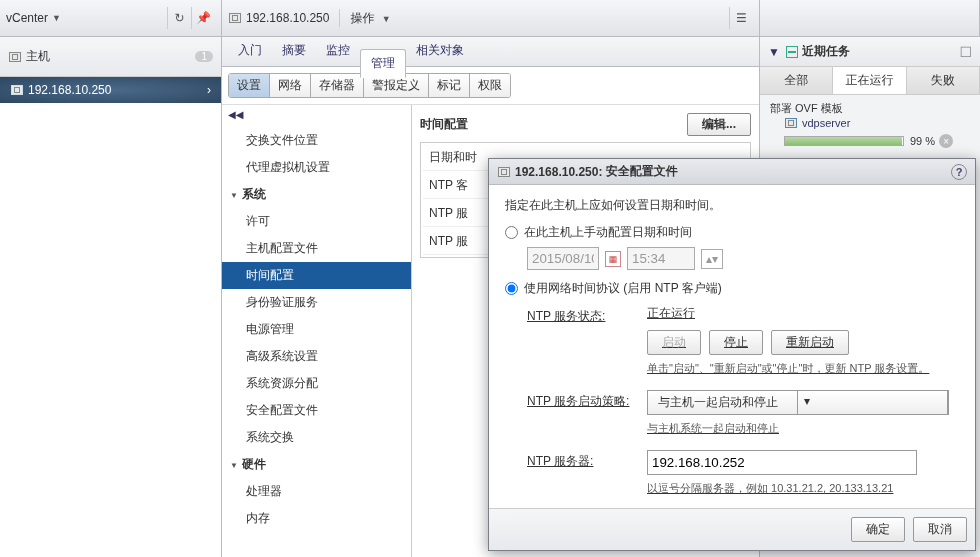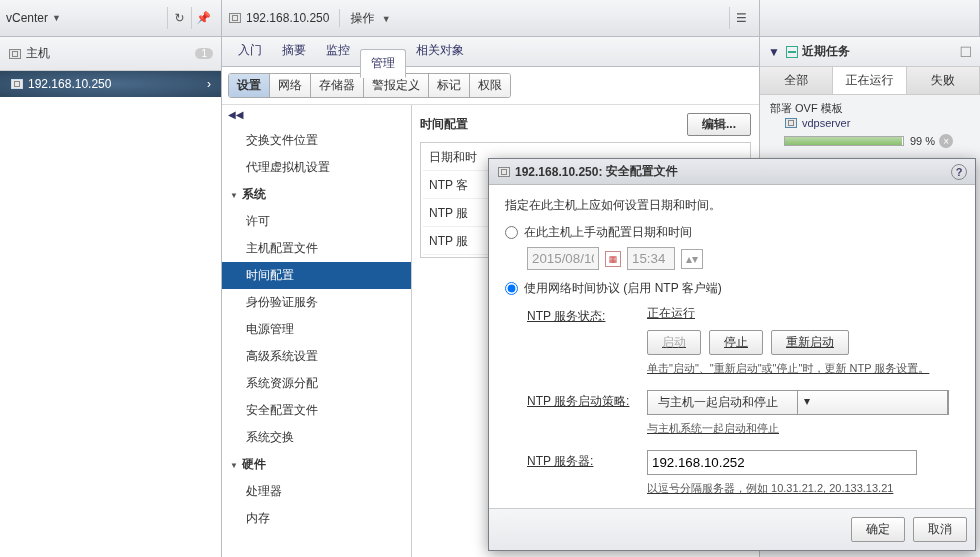--- a/index.html
+++ b/index.html
@@ -11,33 +11,33 @@
 .panel-head.center { flex: 0 0 538px; }
 .panel-head.right { flex: 1; }
 .dropdown-arrow { font-size: 9px; color: #555; margin-left: 4px; }
 .iconbox { width: 14px; height: 14px; display: inline-flex; align-items: center; justify-content: center; margin-right: 4px; }
 .host-icon { background: #e8e8e8; border: 1px solid #888; width: 12px; height: 10px; position: relative; }
 .host-icon::after { content:""; position:absolute; left:2px; top:1px; width:4px; height:4px; border:1px solid #888; }
 .toolbar-btn { width: 24px; height: 22px; border-left: 1px solid #ccc; display: flex; align-items: center; justify-content: center; color: #555; }
 
 .main { display: flex; height: 529px; }
 .left-col { width: 222px; background: #fff; border-right: 1px solid #b8bcc2; }
-.left-header { height: 34px; background: linear-gradient(#f5f6f8,#e7e9ec); border-bottom: 1px solid #ccc; display: flex; align-items: center; padding: 0 8px; justify-content: space-between; }
+.left-header { height: 40px; background: linear-gradient(#f5f6f8,#e7e9ec); border-bottom: 1px solid #ccc; display: flex; align-items: center; padding: 0 8px; justify-content: space-between; }
 .badge { background: #ccc; color: #fff; border-radius: 8px; padding: 0 6px; font-size: 10px; }
 .tree-row { height: 26px; display: flex; align-items: center; padding: 0 10px; color: #fff; background: radial-gradient(ellipse at center,#4a6a8a,#2d4760); justify-content: space-between;}
 .tree-row .chev { color: #fff; }
 .center-col { width: 538px; background: #fff; border-right: 1px solid #b8bcc2; display: flex; flex-direction: column; }
 .tabstrip { height: 30px; background: linear-gradient(#f5f6f8,#e7e9ec); border-bottom: 1px solid #b8bcc2; display: flex; align-items: flex-end; padding: 0 6px; }
 .tab { padding: 5px 10px; color: #336; cursor: pointer; border-bottom: 2px solid transparent; }
 .tab.active { background: #fff; border: 1px solid #b8bcc2; border-bottom: 1px solid #fff; border-radius: 3px 3px 0 0; font-weight: normal; position: relative; top: 12px; }
 .subtoolbar { padding: 6px; border-bottom: 1px solid #ddd; }
 .pillgroup { display: inline-flex; border: 1px solid #aaa; border-radius: 3px; overflow: hidden; }
 .pill { padding: 3px 8px; border-right: 1px solid #aaa; background: linear-gradient(#fff,#eee); cursor: pointer; }
 .pill:last-child { border-right: none; }
-.pill.active { background: linear-gradient(#d0dff0,#b8cde6); font-weight: bold; }
+.pill.active { background: linear-gradient(#d0dff0,#b8cde6); }
 
 .config-body { display: flex; flex: 1; }
 .side-nav { width: 190px; border-right: 1px solid #ccc; overflow: hidden; position: relative; }
 .nav-collapse { position:absolute; top:4px; left:6px; font-size:10px; color:#336; cursor:pointer;}
 .nav-item { padding: 5px 14px 5px 24px; cursor: pointer; }
 .nav-group { padding: 5px 8px; color: #333; font-weight: bold; }
 .nav-group::before { content: "▼"; font-size: 8px; margin-right: 4px; color: #555; font-weight: normal;}
 .nav-item.selected { background: #1b5a9b; color: #fff; }
 .content-pane { flex: 1; padding: 8px; }
 .content-title { font-weight: bold; margin-bottom: 6px; display:flex; justify-content:space-between; align-items:center;}
@@ -64,21 +64,21 @@
 .dialog { position: absolute; left: 488px; top: 158px; width: 488px; background: #fff; border: 1px solid #7a7f87; box-shadow: 0 3px 14px rgba(0,0,0,0.4); z-index: 50; }
 .dlg-title { height: 26px; background: linear-gradient(#e8eaee,#d5d8dd); border-bottom: 1px solid #bbb; display: flex; align-items: center; padding: 0 8px; font-weight: bold; }
 .dlg-help { margin-left: auto; width:16px; height:16px; border:1px solid #888; border-radius:50%; display:flex; align-items:center; justify-content:center; font-size:11px; color:#446; cursor:pointer;}
 .dlg-body { padding: 12px 16px; }
 .desc { margin-bottom: 10px; }
 .radio-row { display: flex; align-items: center; margin: 6px 0; }
 .radio-row input { margin-right: 6px; }
 .indented { margin-left: 22px; display:flex; gap:6px; align-items:center; }
 .txt-in { border: 1px solid #aaa; padding: 3px 4px; background: #fff; }
 .txt-in.disabled { color: #999; background: #f5f5f5; }
-.date-in { width: 72px; } .time-in { width: 48px; }
+.date-in { width: 72px; } .time-in { width: 68px; }
 .cal-icn { width:16px; height:16px; border:1px solid #c88; display:inline-flex; align-items:center; justify-content:center; font-size:9px; color:#c44;}
 .form-grid { margin-left: 22px; display: grid; grid-template-columns: 120px 1fr; row-gap: 14px; align-items: flex-start; margin-top: 8px; text-decoration: underline;}
 .form-grid .lbl { padding-top: 3px; }
 .btn { border: 1px solid #999; background: linear-gradient(#fff,#e8e8e8); padding: 3px 14px; border-radius: 2px; cursor: pointer; }
 .btn.disabled { color: #aaa; }
 .btn-row { display: flex; gap: 8px; margin-bottom: 4px; }
 .hint { color: #555; font-size: 11px; margin-top: 6px; }
 .select-wrap { display:inline-flex; border:1px solid #999; background:linear-gradient(#fff,#eee); }
 .select-wrap span { padding: 3px 10px; border-right:1px solid #999; min-width: 150px; }
 .select-wrap .caret { padding: 3px 6px; }

